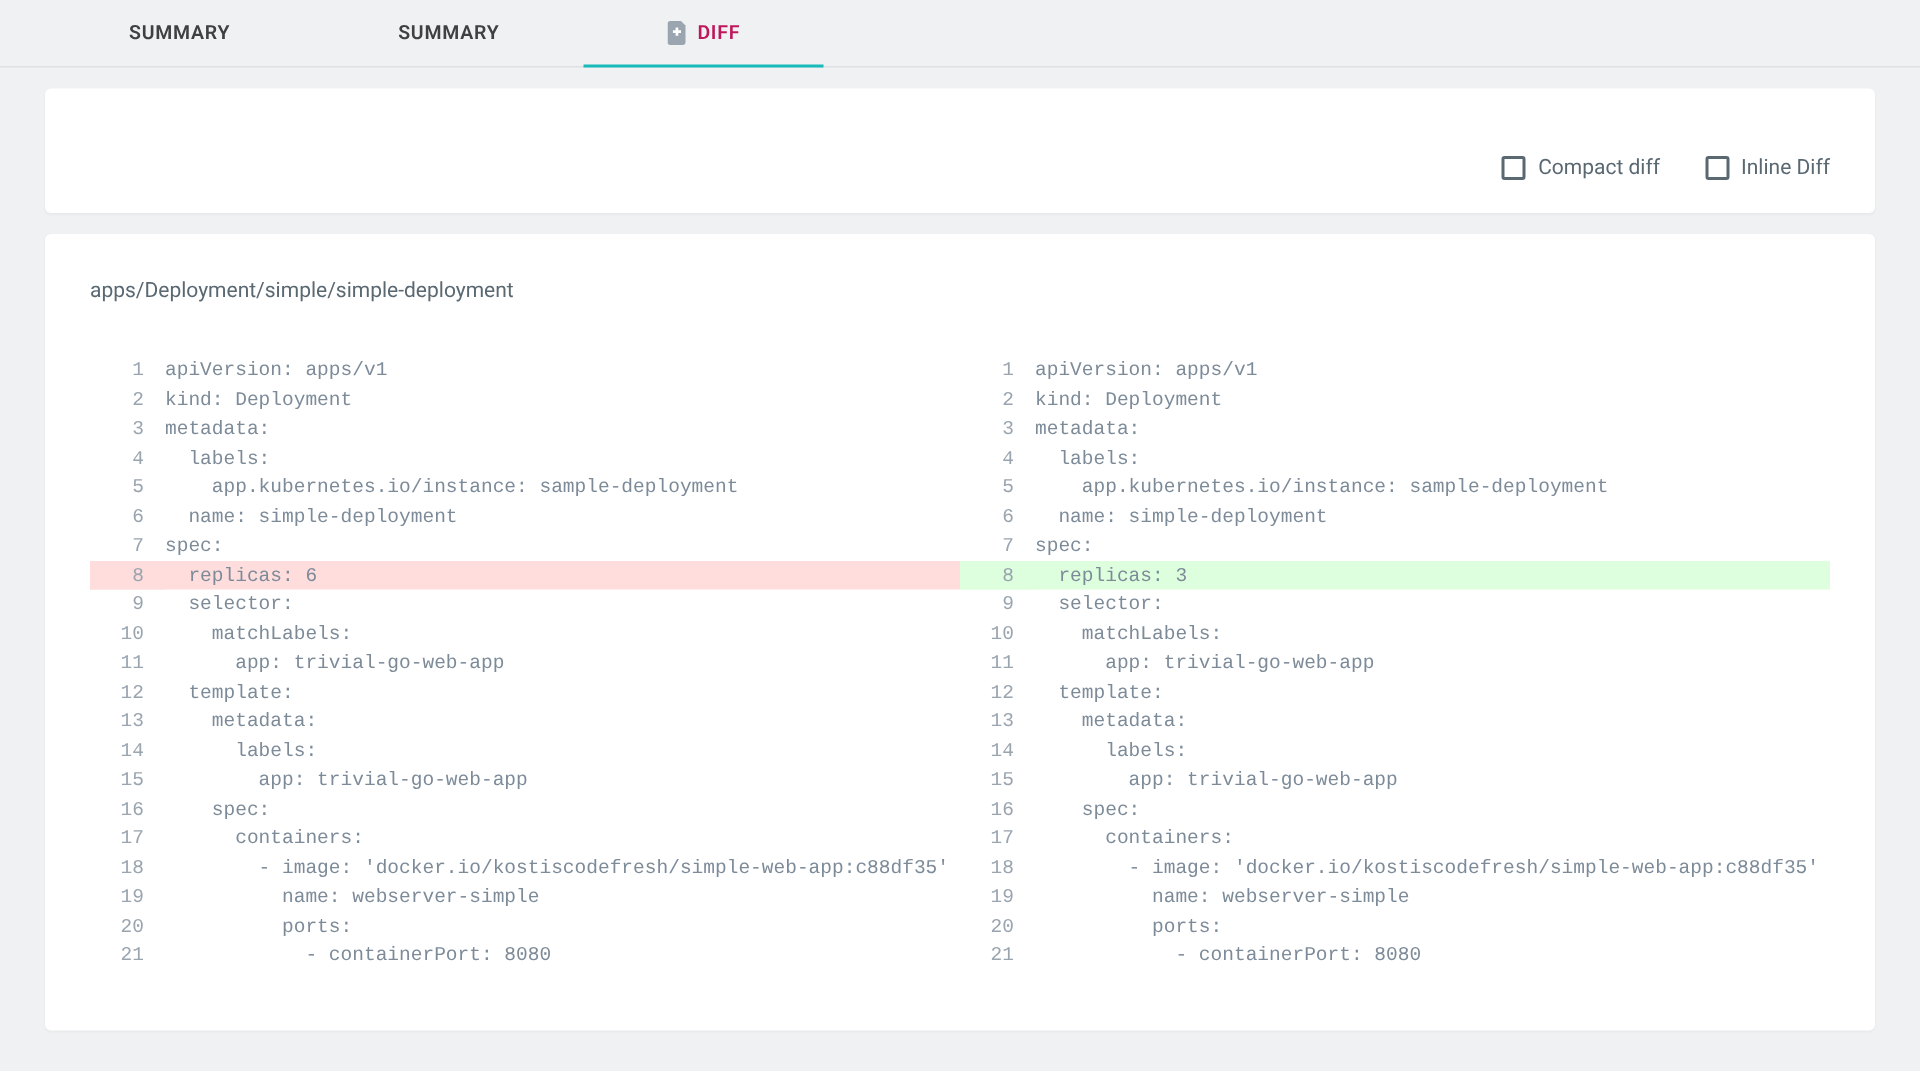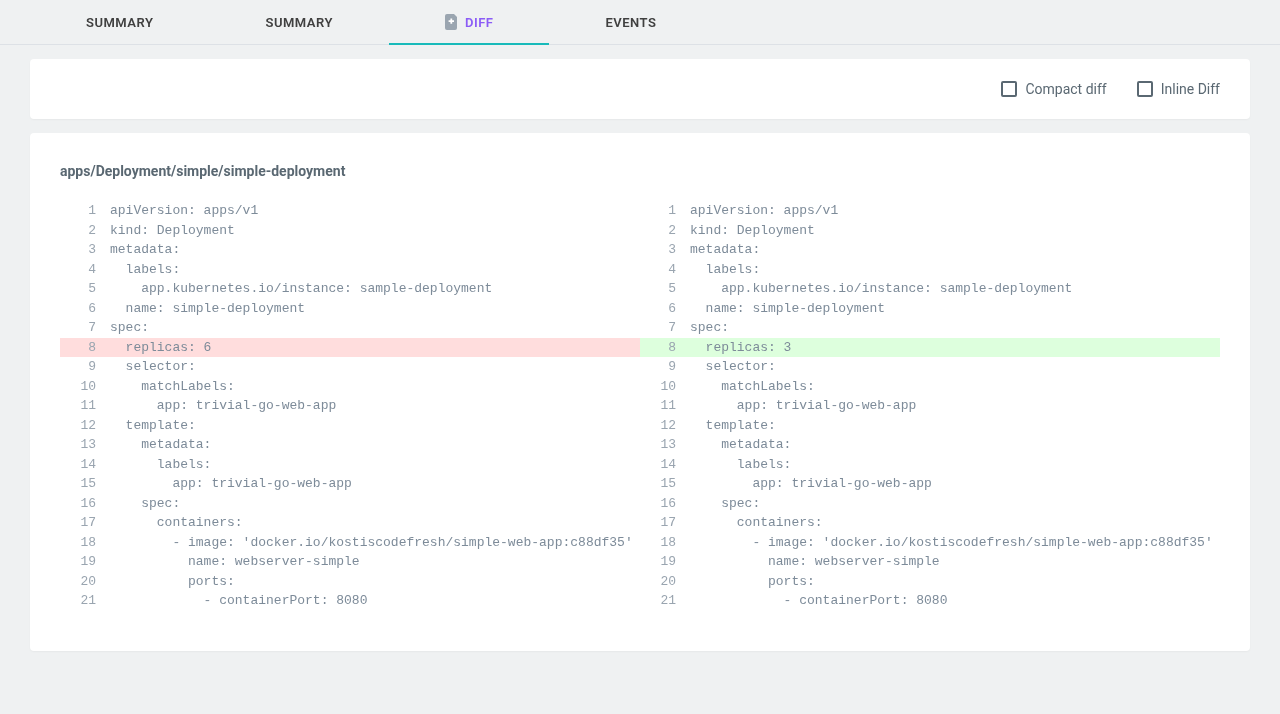--- a/index.html
+++ b/index.html
@@ -1,28 +1,28 @@
 <!DOCTYPE html>
 <html><head>
 <meta charset="utf-8">
 <style>
 * { margin: 0; padding: 0; box-sizing: border-box; }
 body { font-family: -apple-system, BlinkMacSystemFont, "Segoe UI", Roboto, sans-serif; background: #eff1f2; width: 1280px; height: 714px; overflow: hidden; }
 .tabs { display: flex; background: #eff1f2; border-bottom: 1px solid #dde1e6; padding: 0 30px; }
 .tab { padding: 14px 56px; color: #404040; font-weight: 600; font-size: 13px; letter-spacing: 0.5px; cursor: pointer; position: relative; display: flex; align-items: center; gap: 6px; }
-.tab.active { color: #8b5cf6; }
+.tab.active { color: #be185d; }
 .tab.active::after { content: ""; position: absolute; bottom: -1px; left: 0; right: 0; height: 2px; background: #18baba; }
 .tab-icon { width: 14px; height: 16px; display: inline-block; }
 .panel { background: #fff; margin: 14px 30px; border-radius: 4px; box-shadow: 0 1px 2px rgba(0,0,0,0.04); padding: 22px 30px; }
-.options { display: flex; justify-content: flex-end; gap: 30px; }
+.options { display: flex; justify-content: flex-end; gap: 30px; margin-top: 23px; }
 .checkbox-wrap { display: flex; align-items: center; gap: 8px; cursor: pointer; }
 .checkbox { width: 16px; height: 16px; border: 2px solid #5a6872; border-radius: 2px; }
 .checkbox-label { color: #5a6872; font-size: 14px; }
 .diff-panel { background: #fff; margin: 14px 30px; border-radius: 4px; box-shadow: 0 1px 2px rgba(0,0,0,0.04); padding: 30px 30px 40px 30px; }
-.diff-title { color: #5a6872; font-weight: 700; font-size: 14px; margin-bottom: 22px; }
+.diff-title { color: #5a6872; font-weight: 400; font-size: 14px; margin-bottom: 35px; }
 .diff-container { display: flex; }
 .diff-side { flex: 1; }
 .diff-line { display: flex; font-family: "SFMono-Regular", Consolas, "Liberation Mono", Menlo, monospace; font-size: 13px; line-height: 19.5px; color: #7d8b99; }
 .line-num { width: 50px; text-align: right; padding-right: 14px; color: #9aa5b0; user-select: none; flex-shrink: 0; }
 .line-content { white-space: pre; flex: 1; font-family: Liberation Mono, monospace; }
 .diff-line.removed { background: #fdd; }
 .diff-line.removed .line-num { background: #fdd; }
 .diff-line.added { background: #dfd; }
 .diff-line.added .line-num { background: #dfd; }
 </style>
@@ -38,23 +38,20 @@
     </div>
   <div class="tab active">
     <span class="tab-icon">
       <svg viewBox="0 0 14 16" width="14" height="16">
           <path fill="#9aa5b0" d="M2 0h7l3 3v11a2 2 0 0 1-2 2H2a2 2 0 0 1-2-2V2a2 2 0 0 1 2-2z"></path>
           <path fill="#fff" d="M6 6h2v2h2v2H8v2H6v-2H4V8h2V6z" transform="translate(0 -1) scale(0.9)"></path>
         </svg>
     </span>
     <span>DIFF</span>
   </div>
-  <div class="tab">
-      <span>EVENTS</span>
-    </div>
 </div>
 
 <div class="panel">
   <div class="options">
     <label class="checkbox-wrap">
       <span class="checkbox"></span>
       <span class="checkbox-label">Compact diff</span>
     </label>
     <label class="checkbox-wrap">
       <span class="checkbox"></span>

